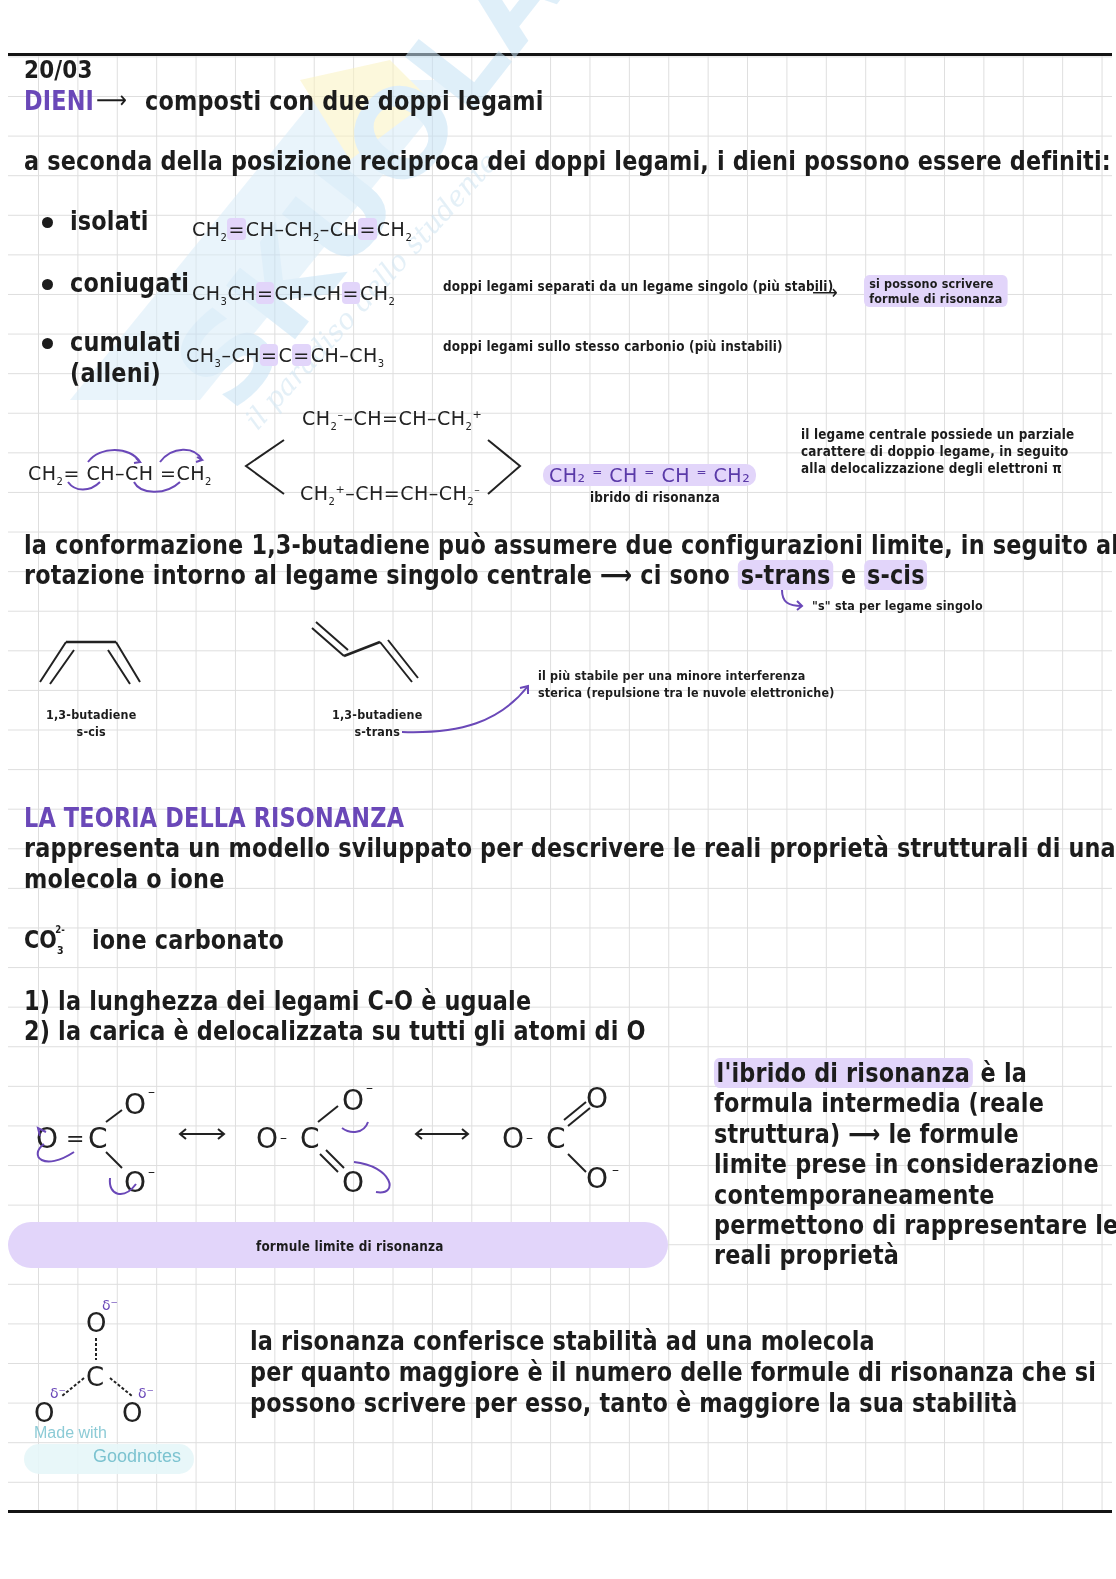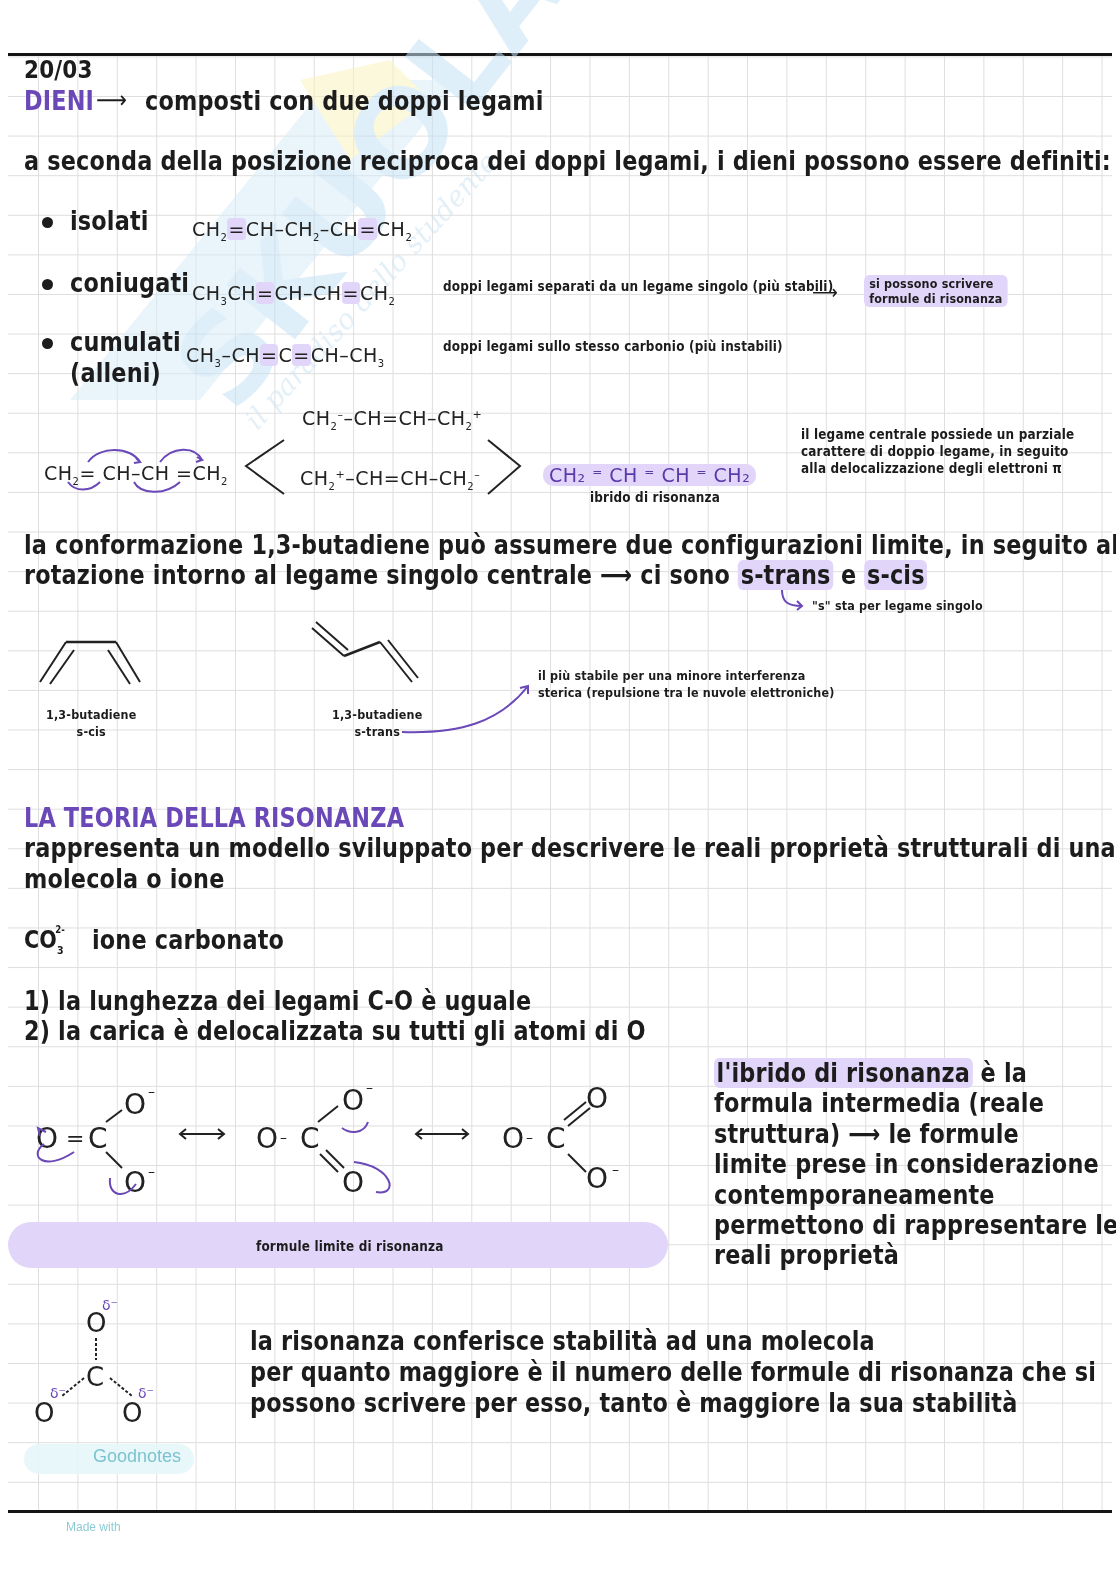--- a/index.html
+++ b/index.html
@@ -78,34 +78,34 @@
   <div>si possono scrivere</div>
   <div>formule di risonanza</div>
 </div>
 
 <div class="bullet" style="left:42px;top:338px;"></div>
 <div class="abs hw big" style="left:70px;top:327px;">cumulati</div>
 <div class="abs hw big" style="left:70px;top:358px;">(alleni)</div>
 <div class="abs chem" style="left:186px;top:344px;">CH<sub>3</sub>–CH<span class="eq">=</span>C<span class="eq">=</span>CH–CH<sub>3</sub></div>
 <div class="abs hw small" style="left:443px;top:338px;">doppi legami sullo stesso carbonio (più instabili)</div>
 
-<div class="abs chem" style="left:44px;top:462px;">CH<sub>2</sub>= CH–CH =CH<sub>2</sub></div>
+<div class="abs chem" style="left:28px;top:462px;">CH<sub>2</sub>= CH–CH =CH<sub>2</sub></div>
 <svg style="left:60px;top:448px;" width="200" height="50">
   <path d="M28,14 C40,-2 70,-2 80,14" stroke="#6a48b8" stroke-width="2" fill="none"></path>
   <path d="M76,10 L80,14 L74,15" stroke="#6a48b8" stroke-width="2" fill="none"></path>
   <path d="M100,14 C112,-2 135,-2 142,12" stroke="#6a48b8" stroke-width="2" fill="none"></path>
   <path d="M137,9 L142,12 L136,14" stroke="#6a48b8" stroke-width="2" fill="none"></path>
   <path d="M40,34 C30,44 15,44 8,34" stroke="#6a48b8" stroke-width="2" fill="none"></path>
   <path d="M120,34 C105,48 80,46 74,34" stroke="#6a48b8" stroke-width="2" fill="none"></path>
 </svg>
 <svg style="left:244px;top:438px;" width="42" height="60">
   <path d="M40,2 L2,28 L40,56" stroke="#222" stroke-width="2" fill="none"></path>
 </svg>
 <div class="abs chem" style="left:302px;top:407px;">CH<sub>2</sub><sup>–</sup>–CH=CH–CH<sub>2</sub><sup>+</sup></div>
-<div class="abs chem" style="left:300px;top:467px;">CH<sub>2</sub><sup>+</sup>–CH=CH–CH<sub>2</sub><sup>–</sup></div>
+<div class="abs chem" style="left:300px;top:482px;">CH<sub>2</sub><sup>+</sup>–CH=CH–CH<sub>2</sub><sup>–</sup></div>
 <svg style="left:486px;top:438px;" width="40" height="60">
   <path d="M2,2 L34,28 L2,56" stroke="#222" stroke-width="2" fill="none"></path>
 </svg>
 <div class="abs chem" style="left:543px;top:464px;color:#5a3aa8;background:#e2d5fa;border-radius:10px;padding:0 6px;">CH₂ ⁼ CH ⁼ CH ⁼ CH₂</div>
 <div class="abs hw small" style="left:590px;top:489px;">ibrido di risonanza</div>
 <div class="abs hw small" style="left:801px;top:426px;line-height:17px;">
   <div>il legame centrale possiede un parziale</div>
   <div>carattere di doppio legame, in seguito</div>
   <div>alla delocalizzazione degli elettroni π</div>
 </div>
@@ -233,14 +233,14 @@
   <text x="110" y="100" font-size="14" fill="#6a48b8">δ⁻</text>
 </svg>
 
 <div class="abs hw big" style="left:250px;top:1326px;line-height:31px;">
   <div>la risonanza conferisce stabilità ad una molecola</div>
   <div>per quanto maggiore è il numero delle formule di risonanza che si</div>
   <div>possono scrivere per esso, tanto è  maggiore la sua stabilità</div>
 </div>
 
 <div class="goodnotes"></div>
-<div class="abs" style="left:34px;top:1520px;font-family:'Liberation Sans',sans-serif;font-size:12px;color:#8ccbd6;margin-left:32px;">Made with</div>
+<div class="abs" style="left:34px;top:1424px;font-family:'Liberation Sans',sans-serif;font-size:16px;color:#8ccbd6;">Made with</div>
 <div class="abs" style="left:93px;top:1446px;font-family:'Liberation Sans',sans-serif;font-size:18px;color:#7cc3d0;">Goodnotes</div>
 
 </body></html>

